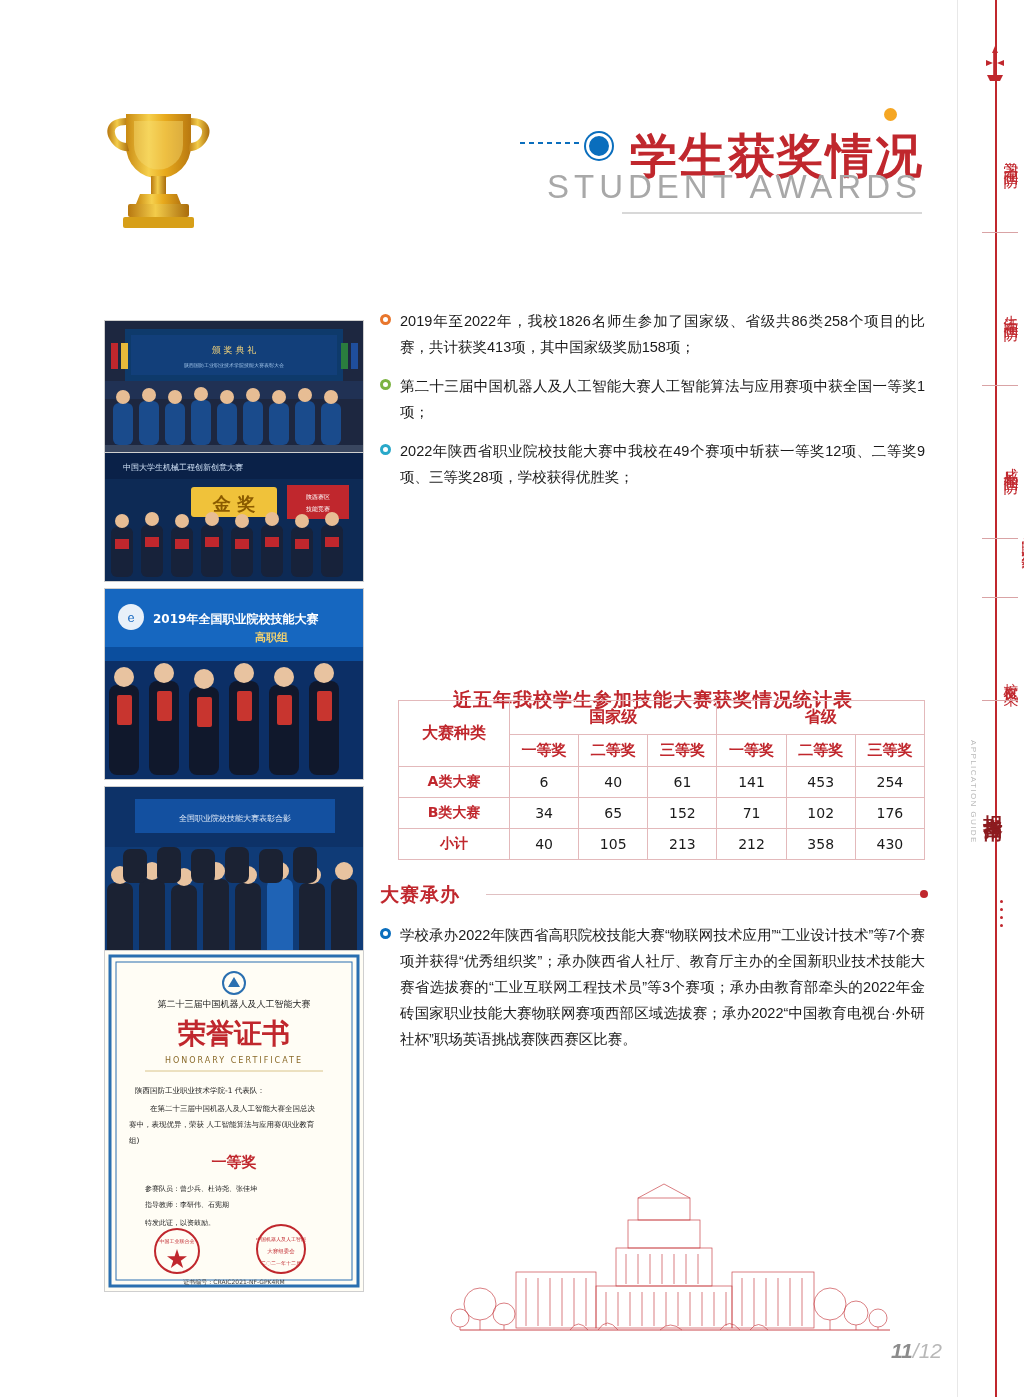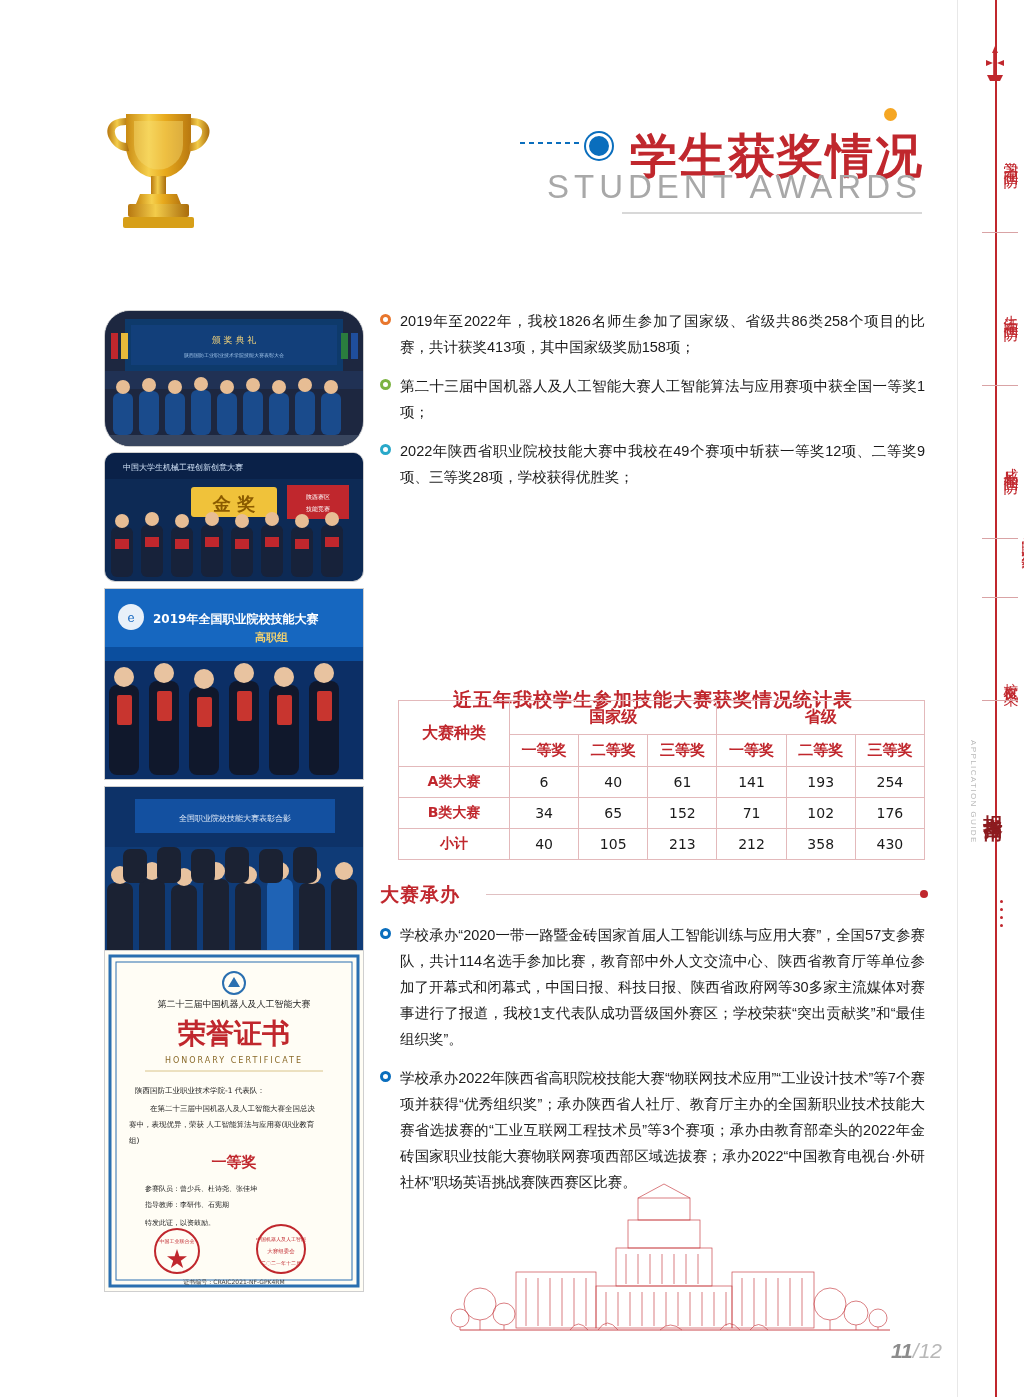--- a/index.html
+++ b/index.html
@@ -162,21 +162,21 @@
   </svg>
 </div>
 
 <div class="title-dotline"></div>
 <div class="title-dot"></div>
 <div class="title-dot-small"></div>
 <div class="title-zh">学生获奖情况</div>
 <div class="title-en">STUDENT AWARDS</div>
 <div class="title-rule"></div>
 
-<div class="photo" style="top:310px;height:135px;background:linear-gradient(180deg,#2a3550 0%,#4b5c7a 40%,#6f7f9d 100%);border-radius:26px;">
+<div class="photo" style="top:320px;height:135px;background:linear-gradient(180deg,#2a3550 0%,#4b5c7a 40%,#6f7f9d 100%);">
   <svg width="258" height="135" viewBox="0 0 258 135">
     <rect width="258" height="135" fill="#1d2740"></rect>
     <rect x="20" y="8" width="218" height="52" fill="#0e3a6b"></rect>
     <rect x="26" y="14" width="206" height="40" fill="#123f7a"></rect>
     <text x="129" y="32" font-size="9" fill="#f3d37a" text-anchor="middle" font-family="DejaVu Sans">颁 奖 典 礼</text>
     <text x="129" y="46" font-size="5" fill="#9fc3e8" text-anchor="middle" font-family="DejaVu Sans">陕西国防工业职业技术学院技能大赛表彰大会</text>
     <rect x="0" y="60" width="258" height="18" fill="#203154"></rect>
     <g>
       <rect x="6" y="22" width="7" height="26" fill="#c0272d"></rect>
         <rect x="16" y="22" width="7" height="26" fill="#e8b93a"></rect>
@@ -202,21 +202,21 @@
         <circle cx="122" cy="76" r="7"></circle>
         <circle cx="148" cy="74" r="7"></circle>
       <circle cx="174" cy="76" r="7"></circle>
         <circle cx="200" cy="74" r="7"></circle>
         <circle cx="226" cy="76" r="7"></circle>
     </g>
     <rect x="0" y="124" width="258" height="11" fill="#39465f"></rect>
   </svg>
 </div>
 
-<div class="photo" style="top:452px;height:128px;border-radius:11px;">
+<div class="photo" style="top:452px;height:128px;">
   <svg width="258" height="128" viewBox="0 0 258 128">
     <rect width="258" height="128" fill="#0d2a55"></rect>
     <rect x="0" y="0" width="258" height="26" fill="#0a2148"></rect>
     <text x="18" y="17" font-size="8" fill="#cfe0f5" font-family="DejaVu Sans">中国大学生机械工程创新创意大赛</text>
     <rect x="86" y="34" width="86" height="30" rx="3" fill="#f0c23a"></rect>
     <text x="129" y="57" font-size="18" fill="#8a5b00" text-anchor="middle" font-weight="bold" font-family="DejaVu Sans">金 奖</text>
     <rect x="182" y="32" width="62" height="34" fill="#c0272d"></rect>
     <text x="213" y="46" font-size="6" fill="#fff" text-anchor="middle" font-family="DejaVu Sans">陕西赛区</text>
     <text x="213" y="58" font-size="6" fill="#fff" text-anchor="middle" font-family="DejaVu Sans">技能竞赛</text>
     <g fill="#17223a">
@@ -385,21 +385,21 @@
     <th>一等奖</th>
     <th>二等奖</th>
     <th>三等奖</th>
   </tr>
   <tr>
     <td class="cat">A类大赛</td>
     <td>6</td>
     <td>40</td>
     <td>61</td>
     <td>141</td>
-    <td>193</td>
+    <td>453</td>
     <td>254</td>
   </tr>
   <tr>
     <td class="cat">B类大赛</td>
     <td>34</td>
     <td>65</td>
     <td>152</td>
     <td>71</td>
     <td>102</td>
     <td>176</td>
@@ -416,24 +416,20 @@
 </tbody>
   </table>
 
 <div class="sec-head">大赛承办</div>
 <div class="sec-head-line"></div>
 <div class="sec-head-dot"></div>
 
 <div class="bullet-list2">
   <div class="bullet">
     <span class="dot" style="border-color:#0a6ebd"></span>
-    <span class="txt">学校承办“2020一带一路暨金砖国家首届人工智能训练与应用大赛”，全国57支参赛队，共计114名选手参加比赛，教育部中外人文交流中心、陕西省教育厅等单位参加了开幕式和闭幕式，中国日报、科技日报、陕西省政府网等30多家主流媒体对赛事进行了报道，我校1支代表队成功晋级国外赛区；学校荣获“突出贡献奖”和“最佳组织奖”。</span>
-  </div>
-  <div class="bullet">
-    <span class="dot" style="border-color:#0a6ebd"></span>
     <span class="txt">学校承办2022年陕西省高职院校技能大赛“物联网技术应用”“工业设计技术”等7个赛项并获得“优秀组织奖”；承办陕西省人社厅、教育厅主办的全国新职业技术技能大赛省选拔赛的“工业互联网工程技术员”等3个赛项；承办由教育部牵头的2022年金砖国家职业技能大赛物联网赛项西部区域选拔赛；承办2022“中国教育电视台·外研社杯”职场英语挑战赛陕西赛区比赛。</span>
   </div>
 </div>
 
 <div class="campus">
   <svg width="500" height="160" viewBox="0 0 500 160">
     <g stroke="#c0272d" fill="none" stroke-width="0.7">
 
       <rect x="218" y="18" width="52" height="22"></rect>
       <path d="M218 18 l26 -14 l26 14"></path>

